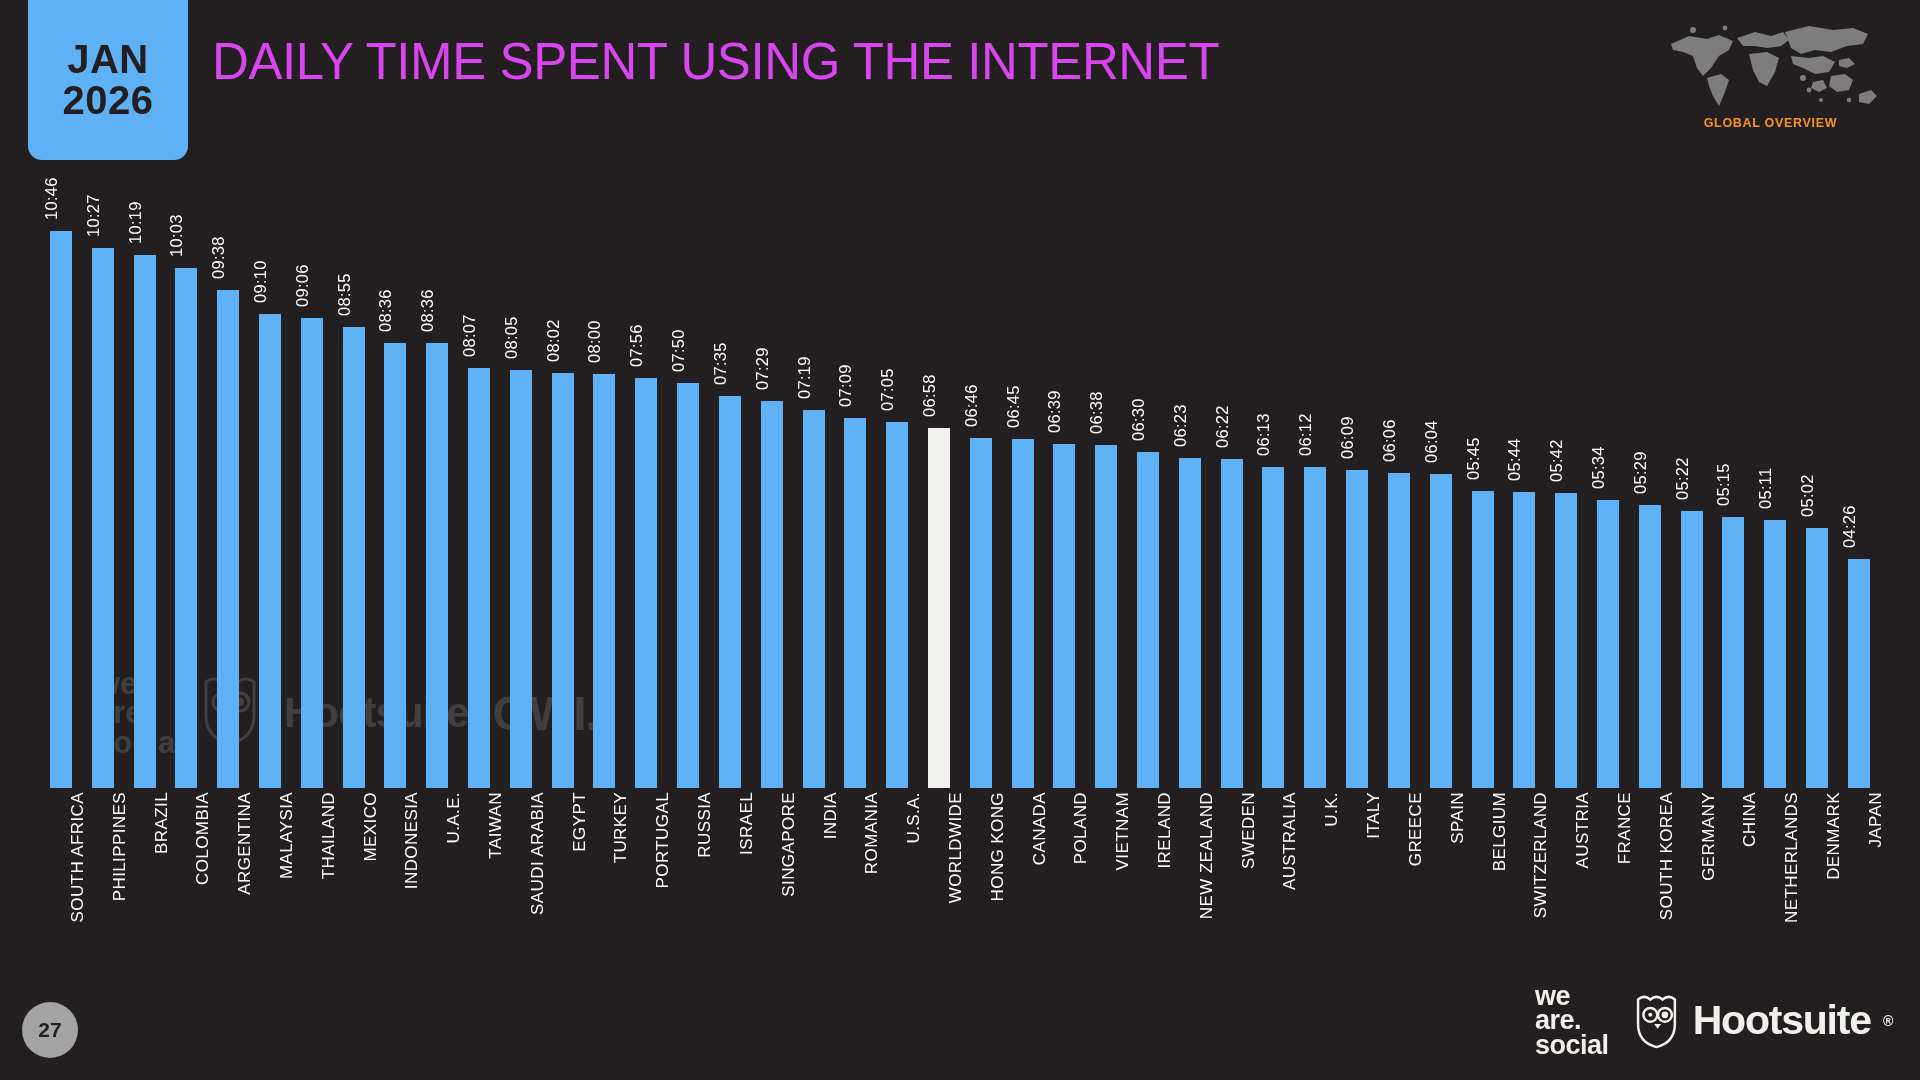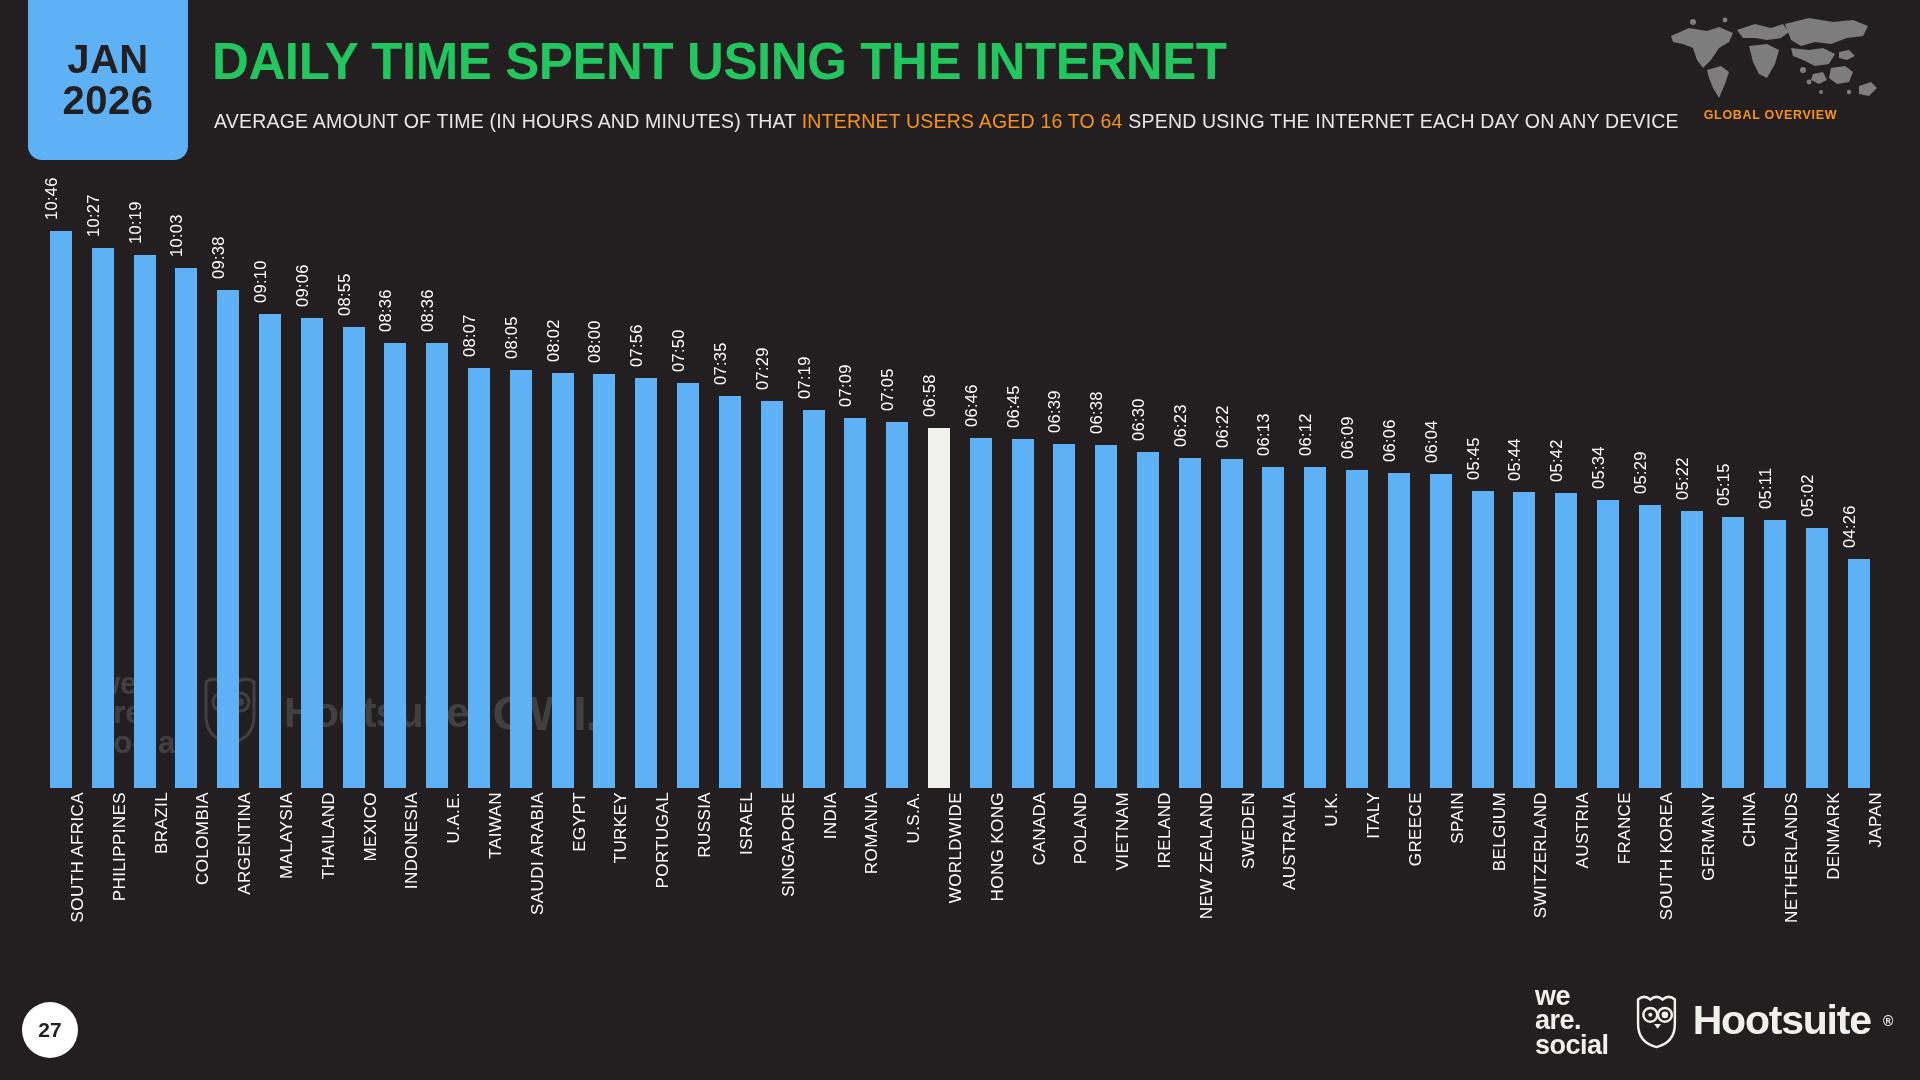--- a/index.html
+++ b/index.html
@@ -32,40 +32,40 @@
     line-height: 1.02;
   }
   .date-badge .y {
     font-size: 40px; font-weight: bold; letter-spacing: 0.5px;
     line-height: 1.02;
   }
 
   .headline {
     position: absolute;
     left: 212px; top: 36px;
-    color: #22c55e;
+    color: #d946ef;
     font-size: 51px;
-    font-weight: bold;
+    font-weight: normal;
     letter-spacing: -0.4px;
     line-height: 1;
     white-space: nowrap;
   }
   .subheadline {
     position: absolute;
     left: 214px; top: 110px;
     color: #e6e6e6;
     font-size: 19.5px;
     letter-spacing: 0.2px;
     white-space: nowrap;
   }
   .subheadline .hl { color: #f7941e; }
 
   .globe-wrap {
     position: absolute;
-    right: 42px; top: 8px;
+    right: 42px; top: 16px;
     width: 215px; text-align: center;
   }
   .globe-wrap svg { display: block; width: 215px; height: 96px; }
   .globe-label {
     margin-top: 4px;
     color: #f7941e;
     font-size: 12.5px;
     font-weight: bold;
     letter-spacing: 0.7px;
   }
@@ -155,21 +155,21 @@
     font-size: 48px; margin-left: 24px; letter-spacing: -1px;
   }
   #watermark .owl { margin-left: 18px; }
 
   
   .pagenum {
     position: absolute;
     left: 22px; bottom: 22px;
     width: 56px; height: 56px;
     border-radius: 50%;
-    background: #ffffff;
+    background: #a3a3a3;
     color: #231f20;
     font-size: 21px; font-weight: bold;
     display: flex; align-items: center; justify-content: center;
   }
   .source {
     position: absolute;
     left: 92px; bottom: 38px;
     font-size: 14.5px;
     color: #d0d0d0;
     letter-spacing: 0.25px;
@@ -200,23 +200,20 @@
 
 <div id="page">
 
   <div class="date-badge">
     <div class="m">JAN</div>
     <div class="y">2026</div>
   </div>
 
   <div class="headline">DAILY TIME SPENT USING THE INTERNET</div>
 
-  <div class="subheadline">
-    <span>AVERAGE AMOUNT OF TIME (IN HOURS AND MINUTES) THAT </span><span class="hl">INTERNET USERS AGED 16 TO 64</span><span> SPEND USING THE INTERNET EACH DAY ON ANY DEVICE</span>
-  </div>
 
   <div class="globe-wrap">
     <svg viewBox="0 0 215 96">
       <g fill="#7d7d7d">
         <path d="M8 28 L26 20 L44 23 L56 19 L70 25 L66 34 L56 40 L48 52 L40 60 L34 52 L30 40 L20 36 L10 34 Z"></path>
         <path d="M44 62 L58 58 L66 64 L62 76 L56 90 L50 80 L46 70 Z"></path>
         <path d="M74 22 L92 16 L108 20 L120 16 L126 24 L118 30 L104 32 L92 30 L80 30 Z"></path>
         <path d="M86 38 L104 36 L116 42 L112 56 L104 70 L96 66 L90 54 Z"></path>
         <path d="M122 16 L146 10 L170 14 L190 12 L205 18 L200 28 L184 30 L168 36 L152 34 L138 38 L128 32 Z"></path>
         <path d="M128 40 L146 42 L160 40 L172 46 L166 56 L152 58 L140 52 L130 48 Z"></path>

